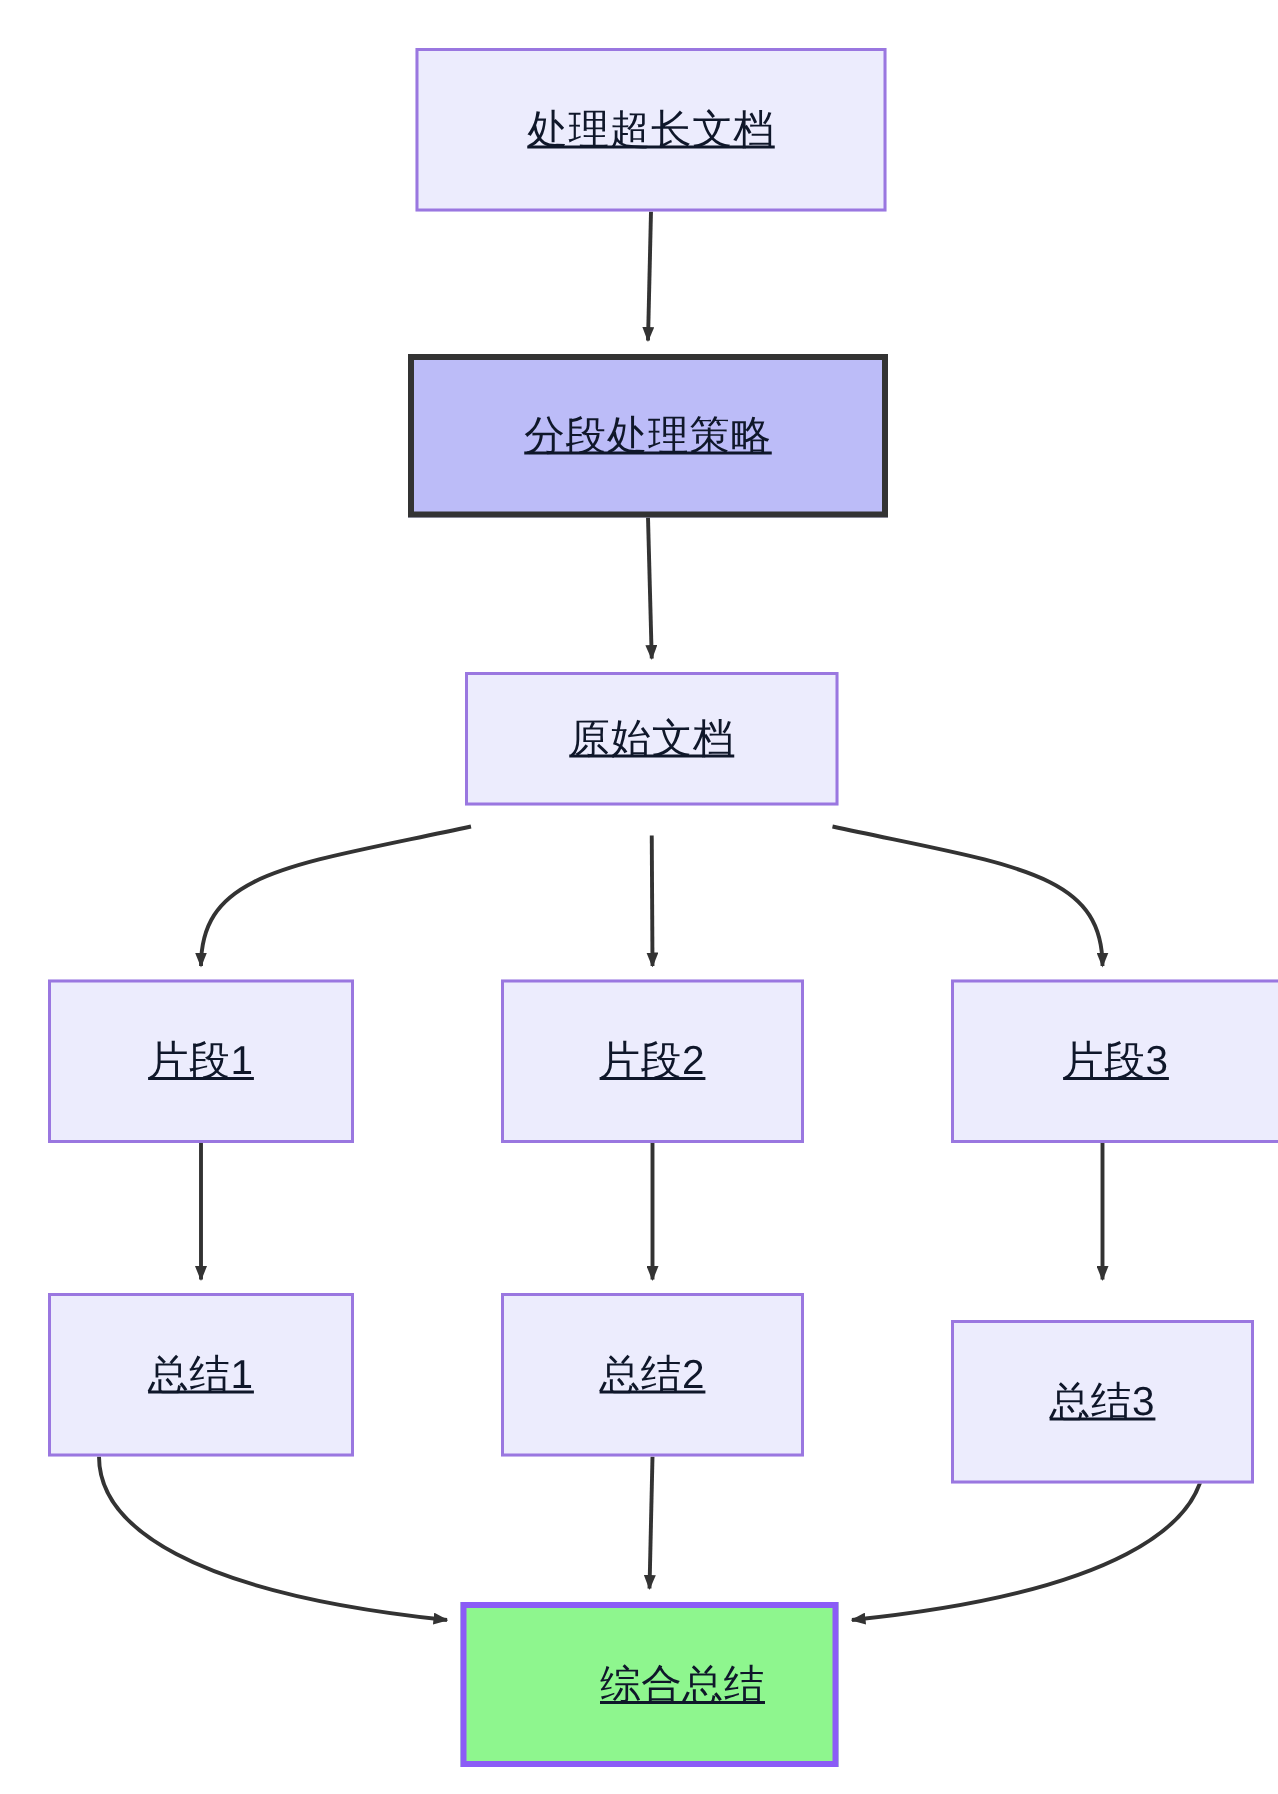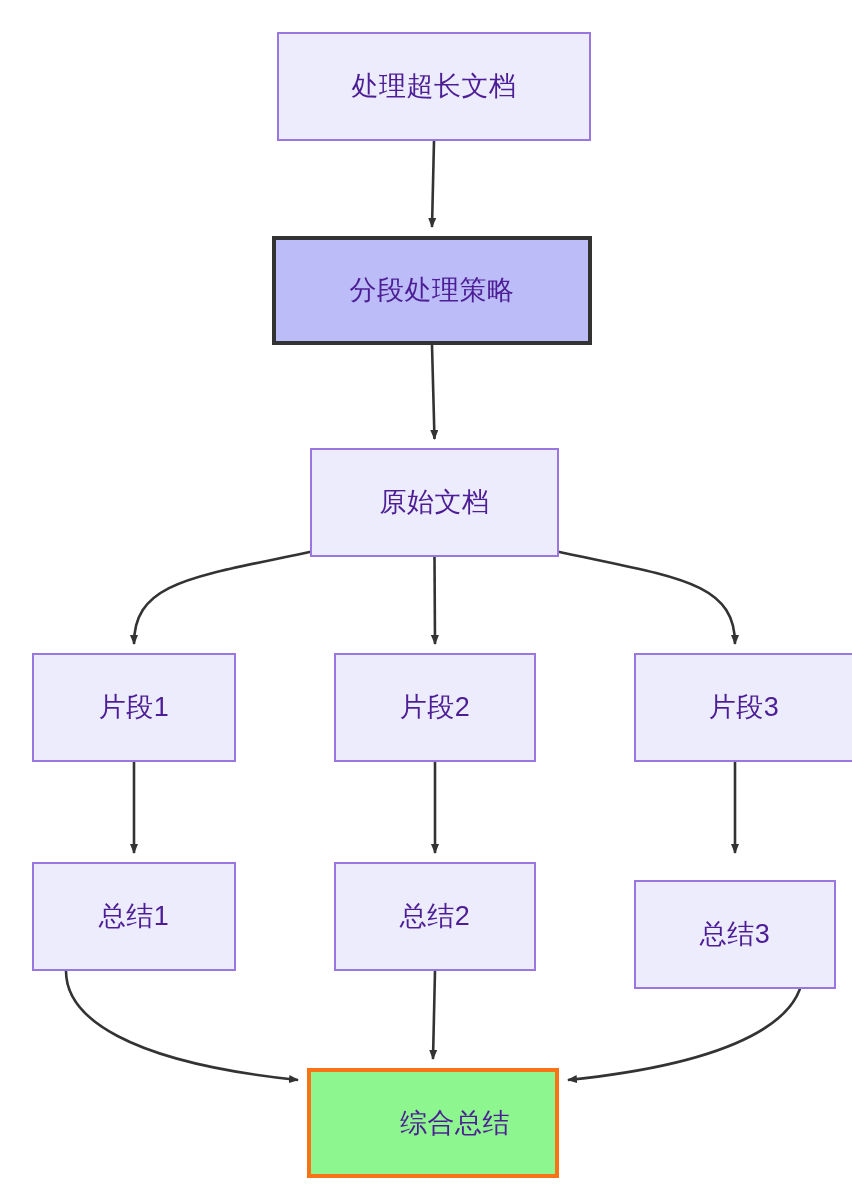--- a/index.html
+++ b/index.html
@@ -27,36 +27,37 @@
     pointer-events: none;
   }
   .node {
     position: absolute;
     box-sizing: border-box;
     display: flex;
     align-items: center;
     justify-content: center;
     text-align: center;
     line-height: 1.2;
-    color: #4c1d95;
+    color: #0f172a;
     font-size: 27px;
     letter-spacing: 0.5px;
     white-space: nowrap;
+    text-decoration: underline;
   }
   .node-style-normal {
     background: #ececfd;
     border: 2px solid #9a77e0;
   }
   .node-style-strategy {
     background: #bcbcf8;
     border: 4px solid #333333;
   }
   .node-style-final {
     background: #8ef68e;
-    border: 4px solid #f97316;
+    border: 4px solid #8b5cf6;
     padding-left: 44px;
   }
   .node-label {
     display: block;
     pointer-events: none;
   }
 </style>
 </head>
 <body>
 
@@ -84,21 +85,21 @@
   </svg>
 
   <div class="node node-style-normal" style="left:277px; top:32px; width:314px; height:109px;">
     <span class="node-label">处理超长文档</span>
   </div>
 
   <div class="node node-style-strategy" style="left:272px; top:236px; width:320px; height:109px;">
     <span class="node-label">分段处理策略</span>
   </div>
 
-  <div class="node node-style-normal" style="left:310px; top:448px; width:249px; height:109px;text-align:center;">
+  <div class="node node-style-normal" style="left:310px; top:448px; width:249px; height:89px;text-align:center;">
     <span class="node-label">原始文档</span>
   </div>
 
   <div class="node node-style-normal" style="left:32px; top:653px; width:204px; height:109px;">
     <span class="node-label">片段1</span>
   </div>
 
   <div class="node node-style-normal" style="left:334px; top:653px; width:202px; height:109px;">
     <span class="node-label">片段2</span>
   </div>

